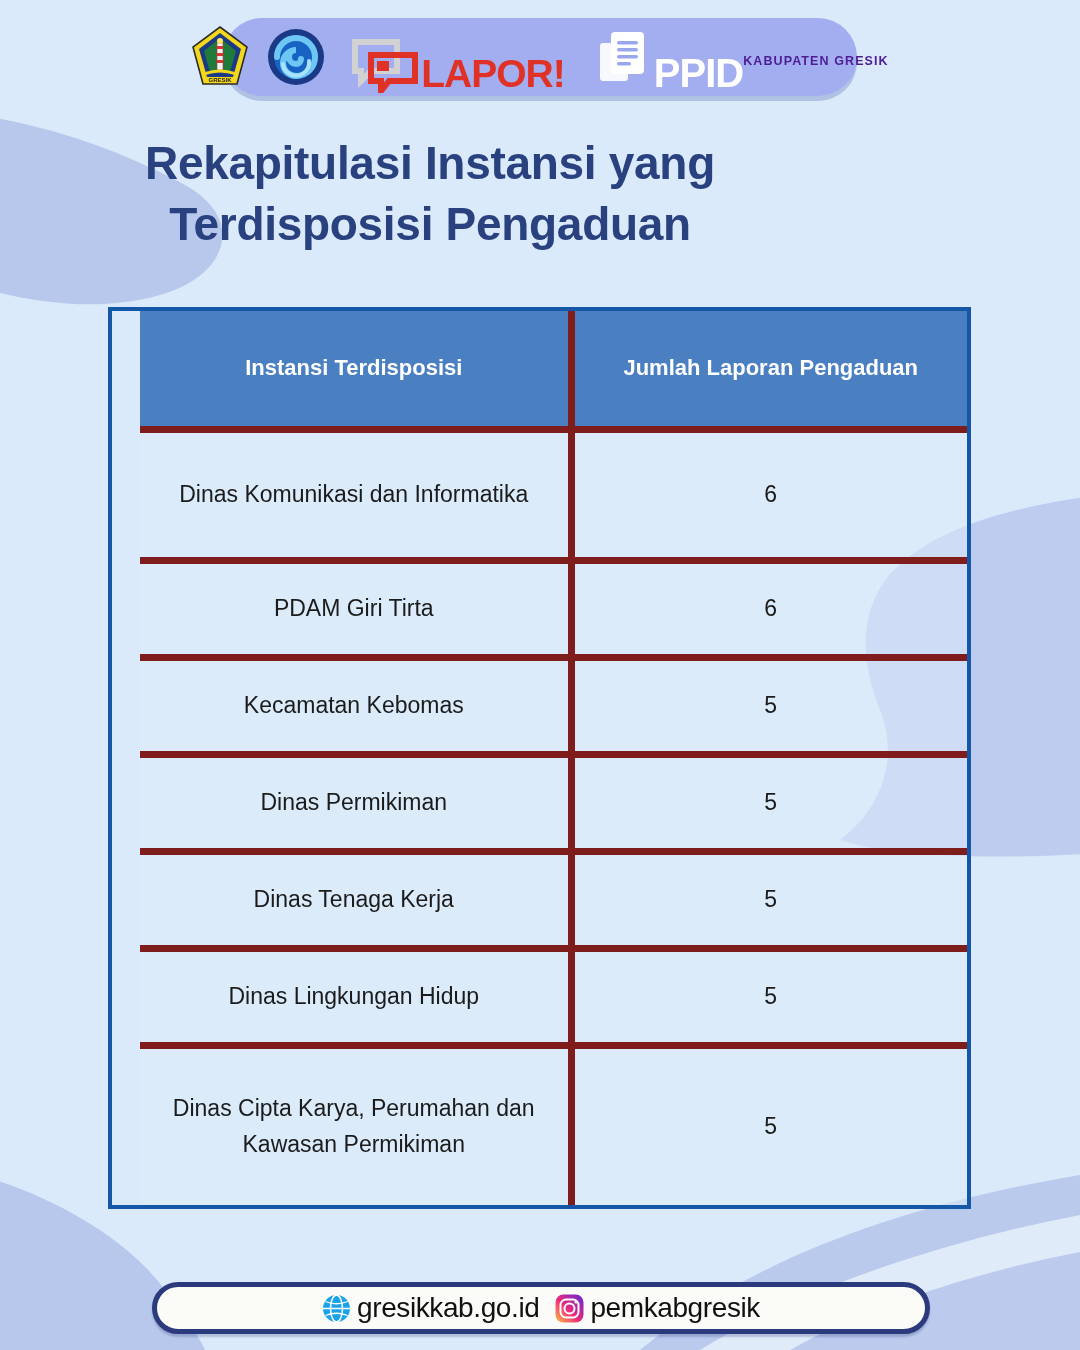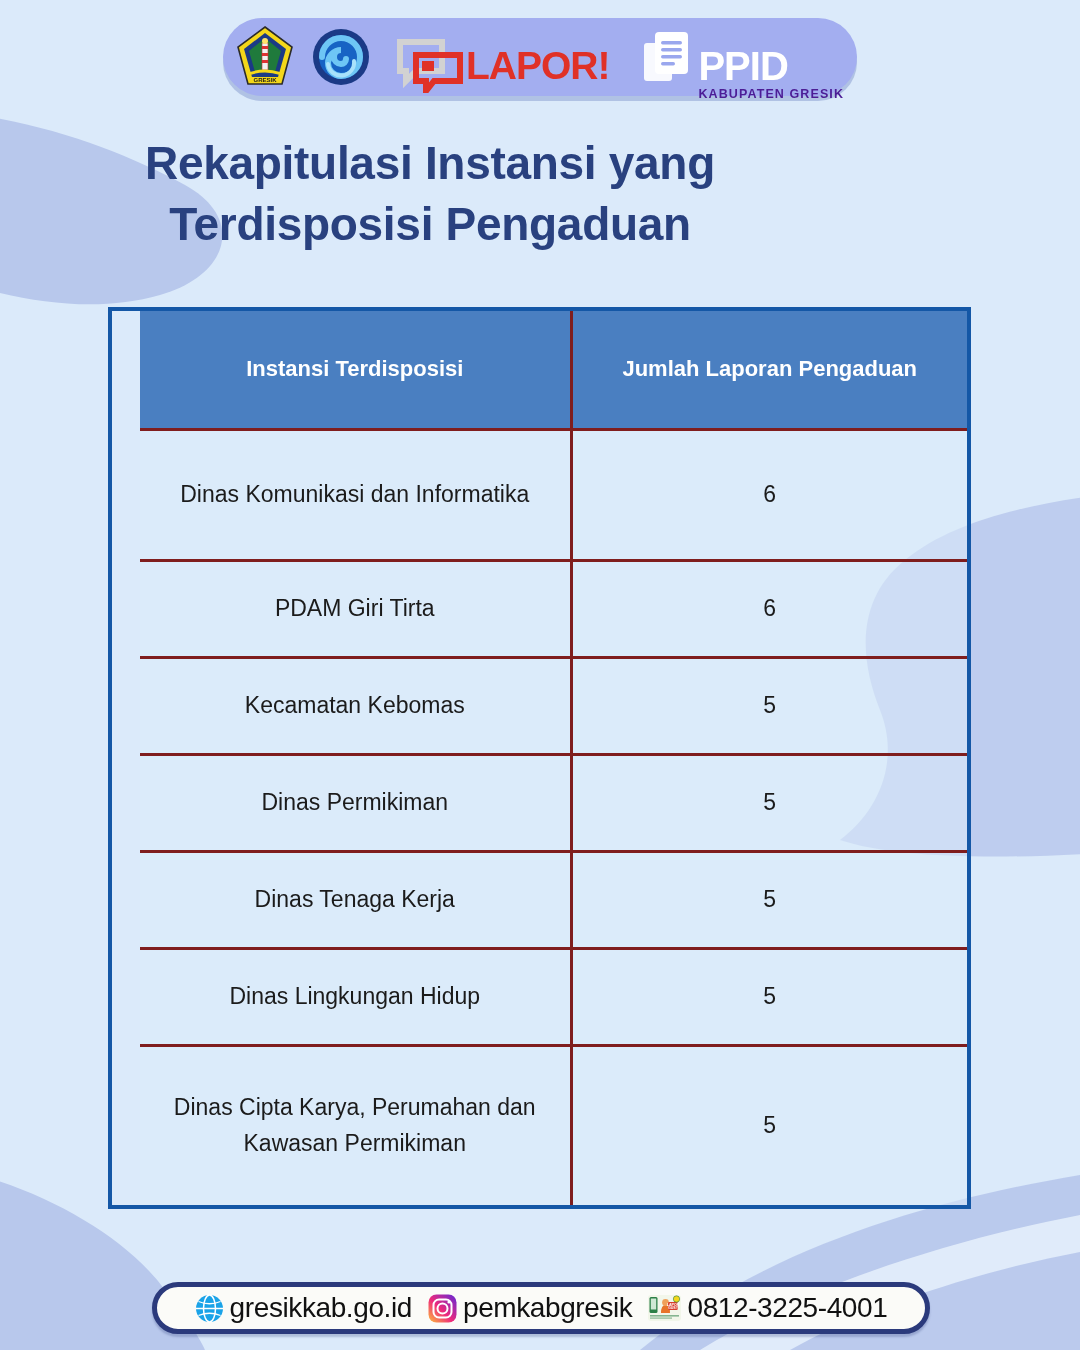--- a/index.html
+++ b/index.html
@@ -20,30 +20,30 @@
     position:absolute; left:223px; top:18px;
     width:634px; height:78px;
     background:#a3aef0;
     border-radius:39px;
     box-shadow:0 5px 0 0 rgba(140,160,210,.55);
     display:flex; align-items:center; justify-content:center;
     gap:18px;
   }
   .logo-gresik { width:58px; height:62px; position:relative; flex:0 0 auto; }
   .logo-diskominfo { width:58px; height:58px; flex:0 0 auto; }
-  .logo-lapor { display:flex; align-items:center; gap:4px; flex:0 0 auto; margin-left:6px;margin-top:16px;}
+  .logo-lapor { display:flex; align-items:flex-end; gap:4px; flex:0 0 auto; margin-left:6px;margin-top:16px;}
   .lapor-bubbles { position:relative; width:72px; height:56px; }
   .lapor-text {
     color:#e03127; font-size:39px; font-weight:bold;
     letter-spacing:-1px; font-family:"Liberation Sans", sans-serif;
     line-height:1; margin-left:-4px;
   }
   .logo-ppid { display:flex; align-items:center; gap:8px; flex:0 0 auto; margin-left:16px;}
   .ppid-doc { width:47px; height:54px; position:relative; }
-  .ppid-words { display:flex; flex-direction:column; line-height:1;margin-top:32px; }
+  .ppid-words { display:flex; line-height:1;margin-top:32px; }
   .ppid-main { color:#ffffff; font-size:40px; font-weight:bold; letter-spacing:-1px; }
   .ppid-sub { color:#4c1d95; font-size:12.5px; font-weight:bold; letter-spacing:1.1px; margin-top:2px;}
 
   
   .title {
     position:absolute; left:0; top:133px; width:860px;
     text-align:center;
     color:#29417f;
     font-size:46px;
     font-weight:bold;
@@ -55,21 +55,21 @@
   
   .table-wrap {
     position:absolute; left:108px; top:307px;
     width:863px;
     border:4px solid #1457a6;
     z-index:3;
     padding-left:28px;
   }
   table { width:100%; border-collapse:collapse; }
   th, td {
-    border:3px solid #7f1d1d;
+    border:7px solid #7f1d1d;
     text-align:center;
     vertical-align:middle;
   }
   thead th {
     background:#4a7fc1;
     color:#ffffff;
     font-size:22px;
     font-weight:bold;
     height:118px;
     border-top:none;
@@ -255,31 +255,13 @@
         </defs>
         <rect x="0.5" y="0.5" width="28" height="28" rx="8" fill="url(#iggrad)"></rect>
         <rect x="5.5" y="5.5" width="18" height="18" rx="5.5" fill="none" stroke="#ffffff" stroke-width="2"></rect>
         <circle cx="14.5" cy="14.5" r="5" fill="none" stroke="#ffffff" stroke-width="2"></circle>
         <circle cx="21" cy="8" r="1.6" fill="#ffffff"></circle>
       </svg>
     </span>
     <span class="f-text">pemkabgresik</span>
   </div>
 
-  <div class="f-item">
-    <span class="icon-laporgus">
-      <svg viewBox="0 0 33 26" width="33" height="26" aria-hidden="true">
-        <rect x="0" y="0" width="33" height="26" fill="#f2f6ea"></rect>
-        <rect x="1.5" y="2" width="8" height="16" rx="1.5" fill="#2b7f46"></rect>
-        <rect x="2.8" y="3.5" width="5.4" height="11" fill="#cfe8d4"></rect>
-        <path d="M13 18 q0 -8 4.5 -8 q4.5 0 4.5 8 Z" fill="#e8742a"></path>
-        <circle cx="17.5" cy="7.5" r="3.4" fill="#f0a05a"></circle>
-        <rect x="20" y="7" width="10" height="8" rx="1.4" fill="#d93b2b"></rect>
-        <text x="25" y="11" font-size="3.6" fill="#ffffff" text-anchor="middle" font-family="Liberation Sans, sans-serif" font-weight="bold">LAPOR</text>
-        <text x="25" y="14.4" font-size="3.6" fill="#ffffff" text-anchor="middle" font-family="Liberation Sans, sans-serif" font-weight="bold">GUS!!</text>
-        <circle cx="28.5" cy="4" r="3.2" fill="#f4d71a" stroke="#2b7f46" stroke-width="0.6"></circle>
-        <rect x="2" y="20" width="29" height="1.6" fill="#2b7f46" opacity="0.55"></rect>
-        <rect x="2" y="22.4" width="22" height="1.4" fill="#2b7f46" opacity="0.45"></rect>
-      </svg>
-    </span>
-    <span class="f-text">0812-3225-4001</span>
-  </div>
 </div>
 
 </body></html>

